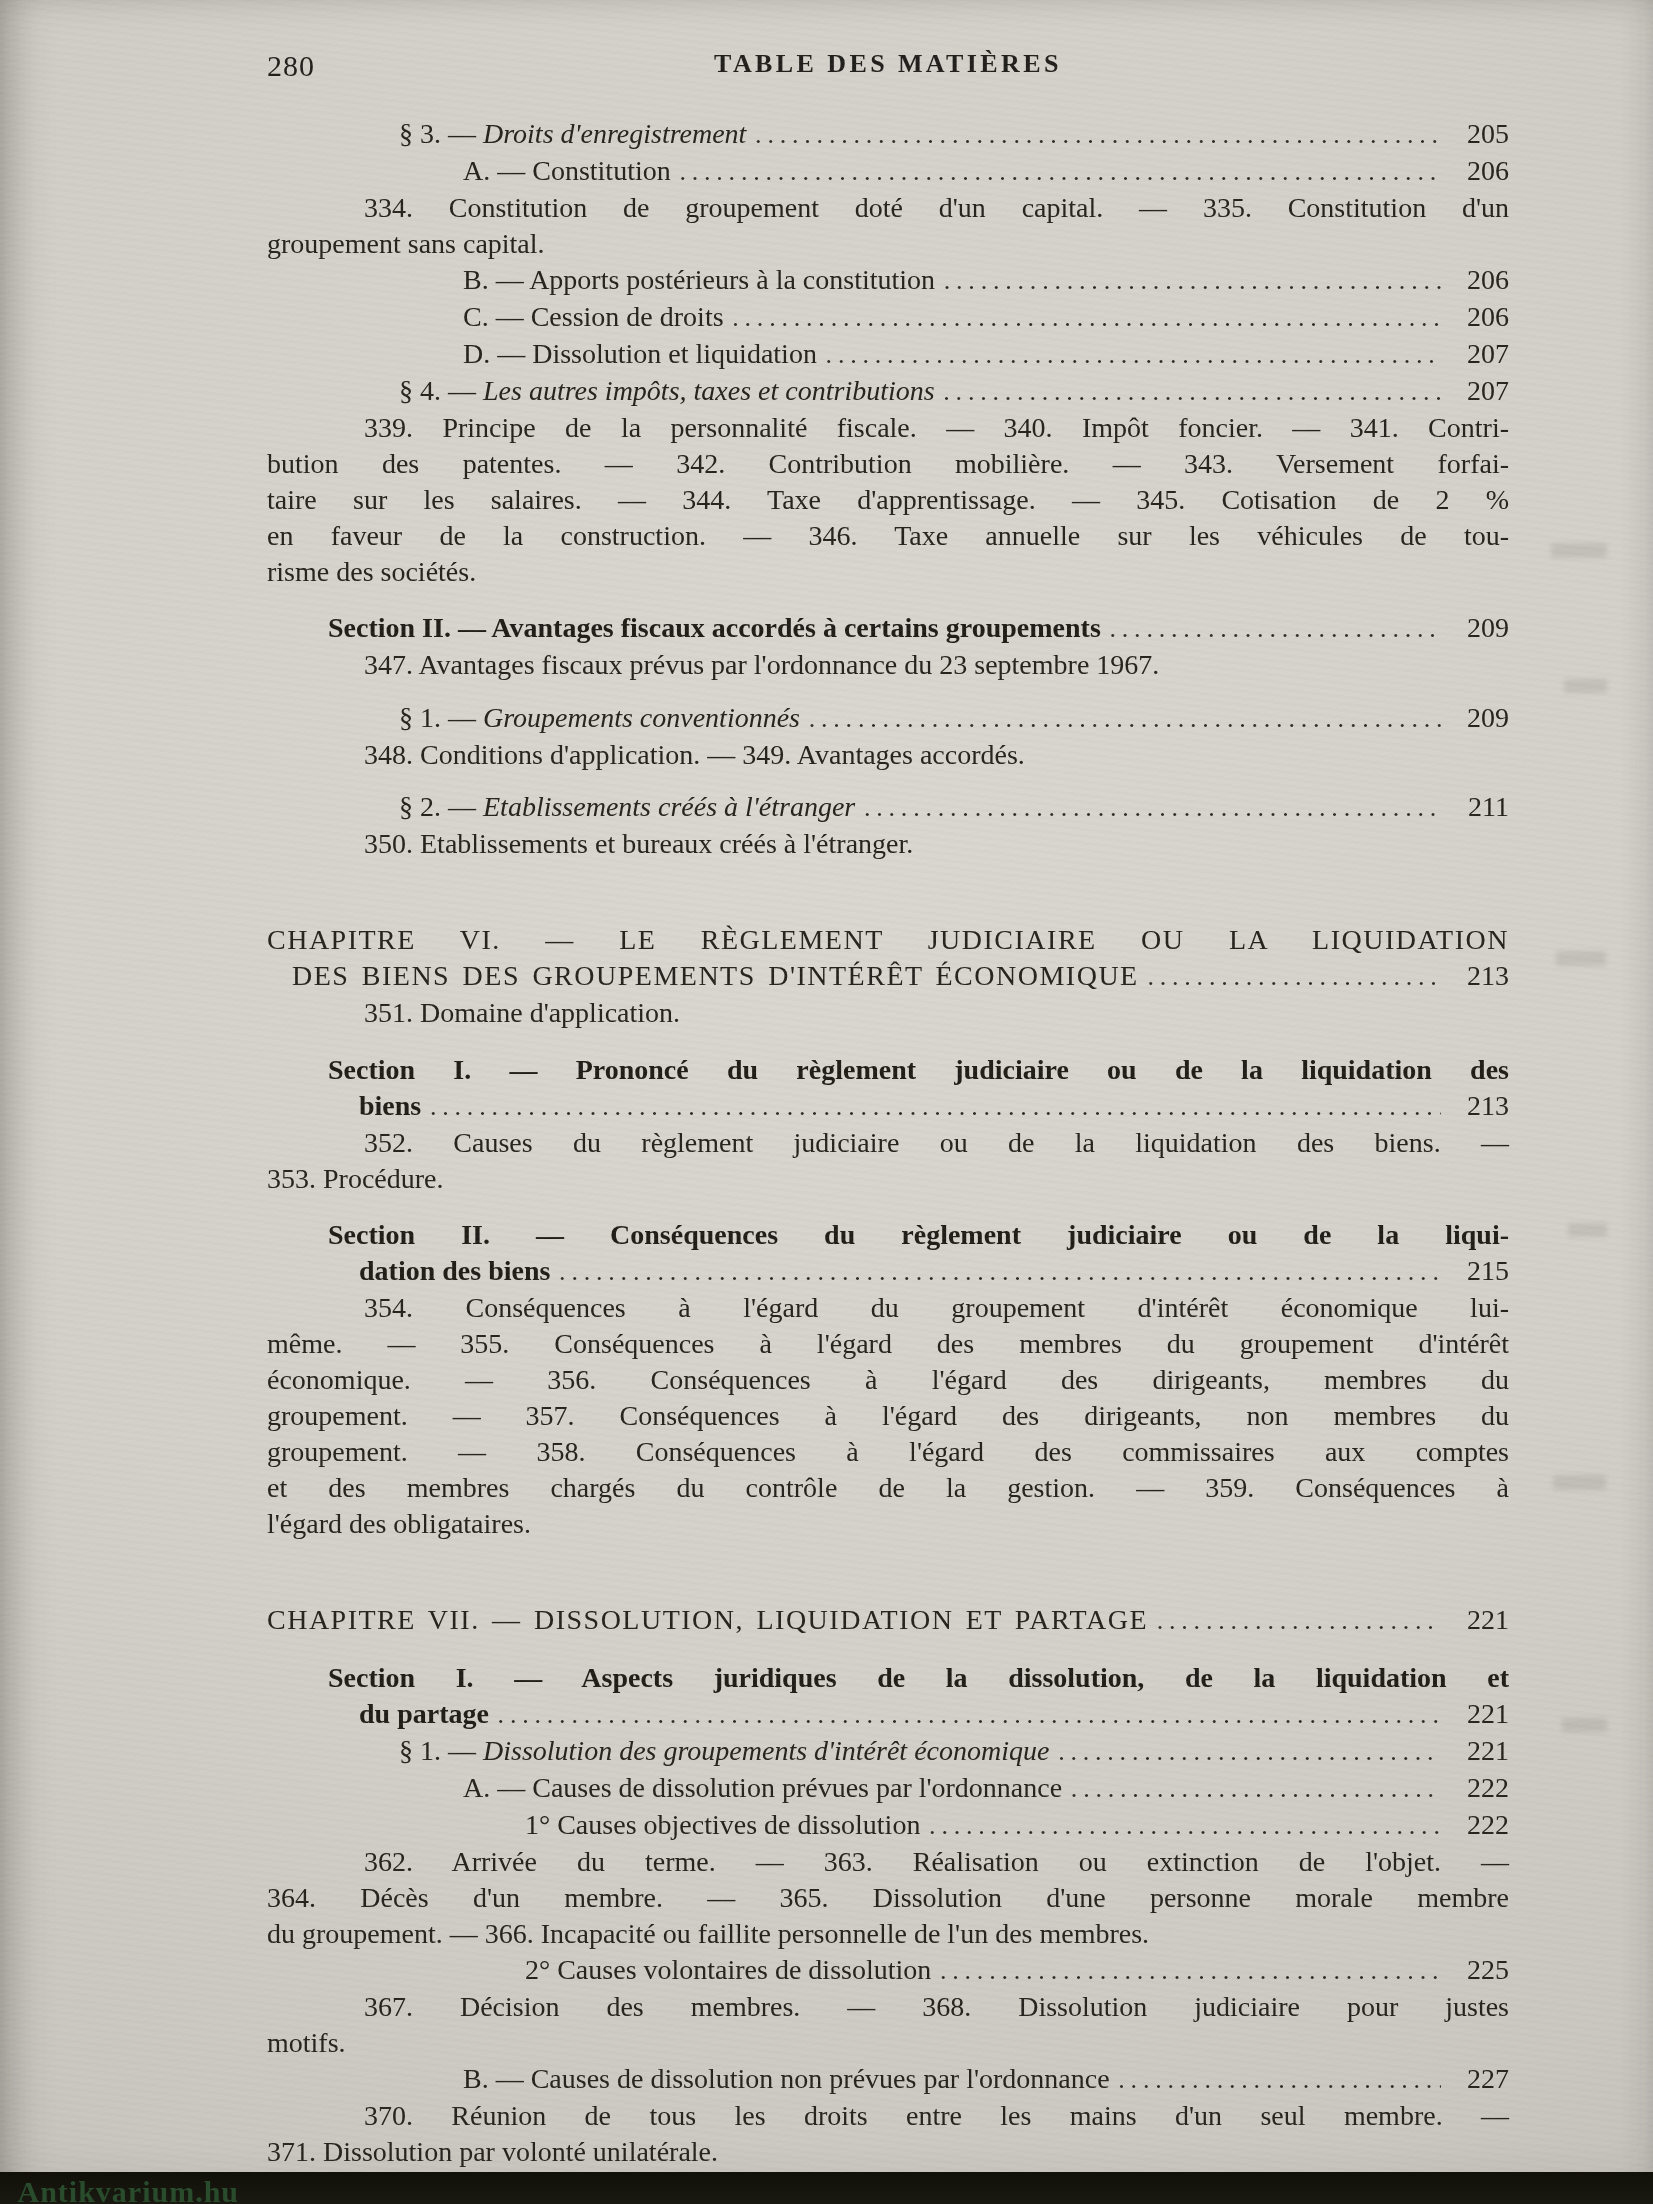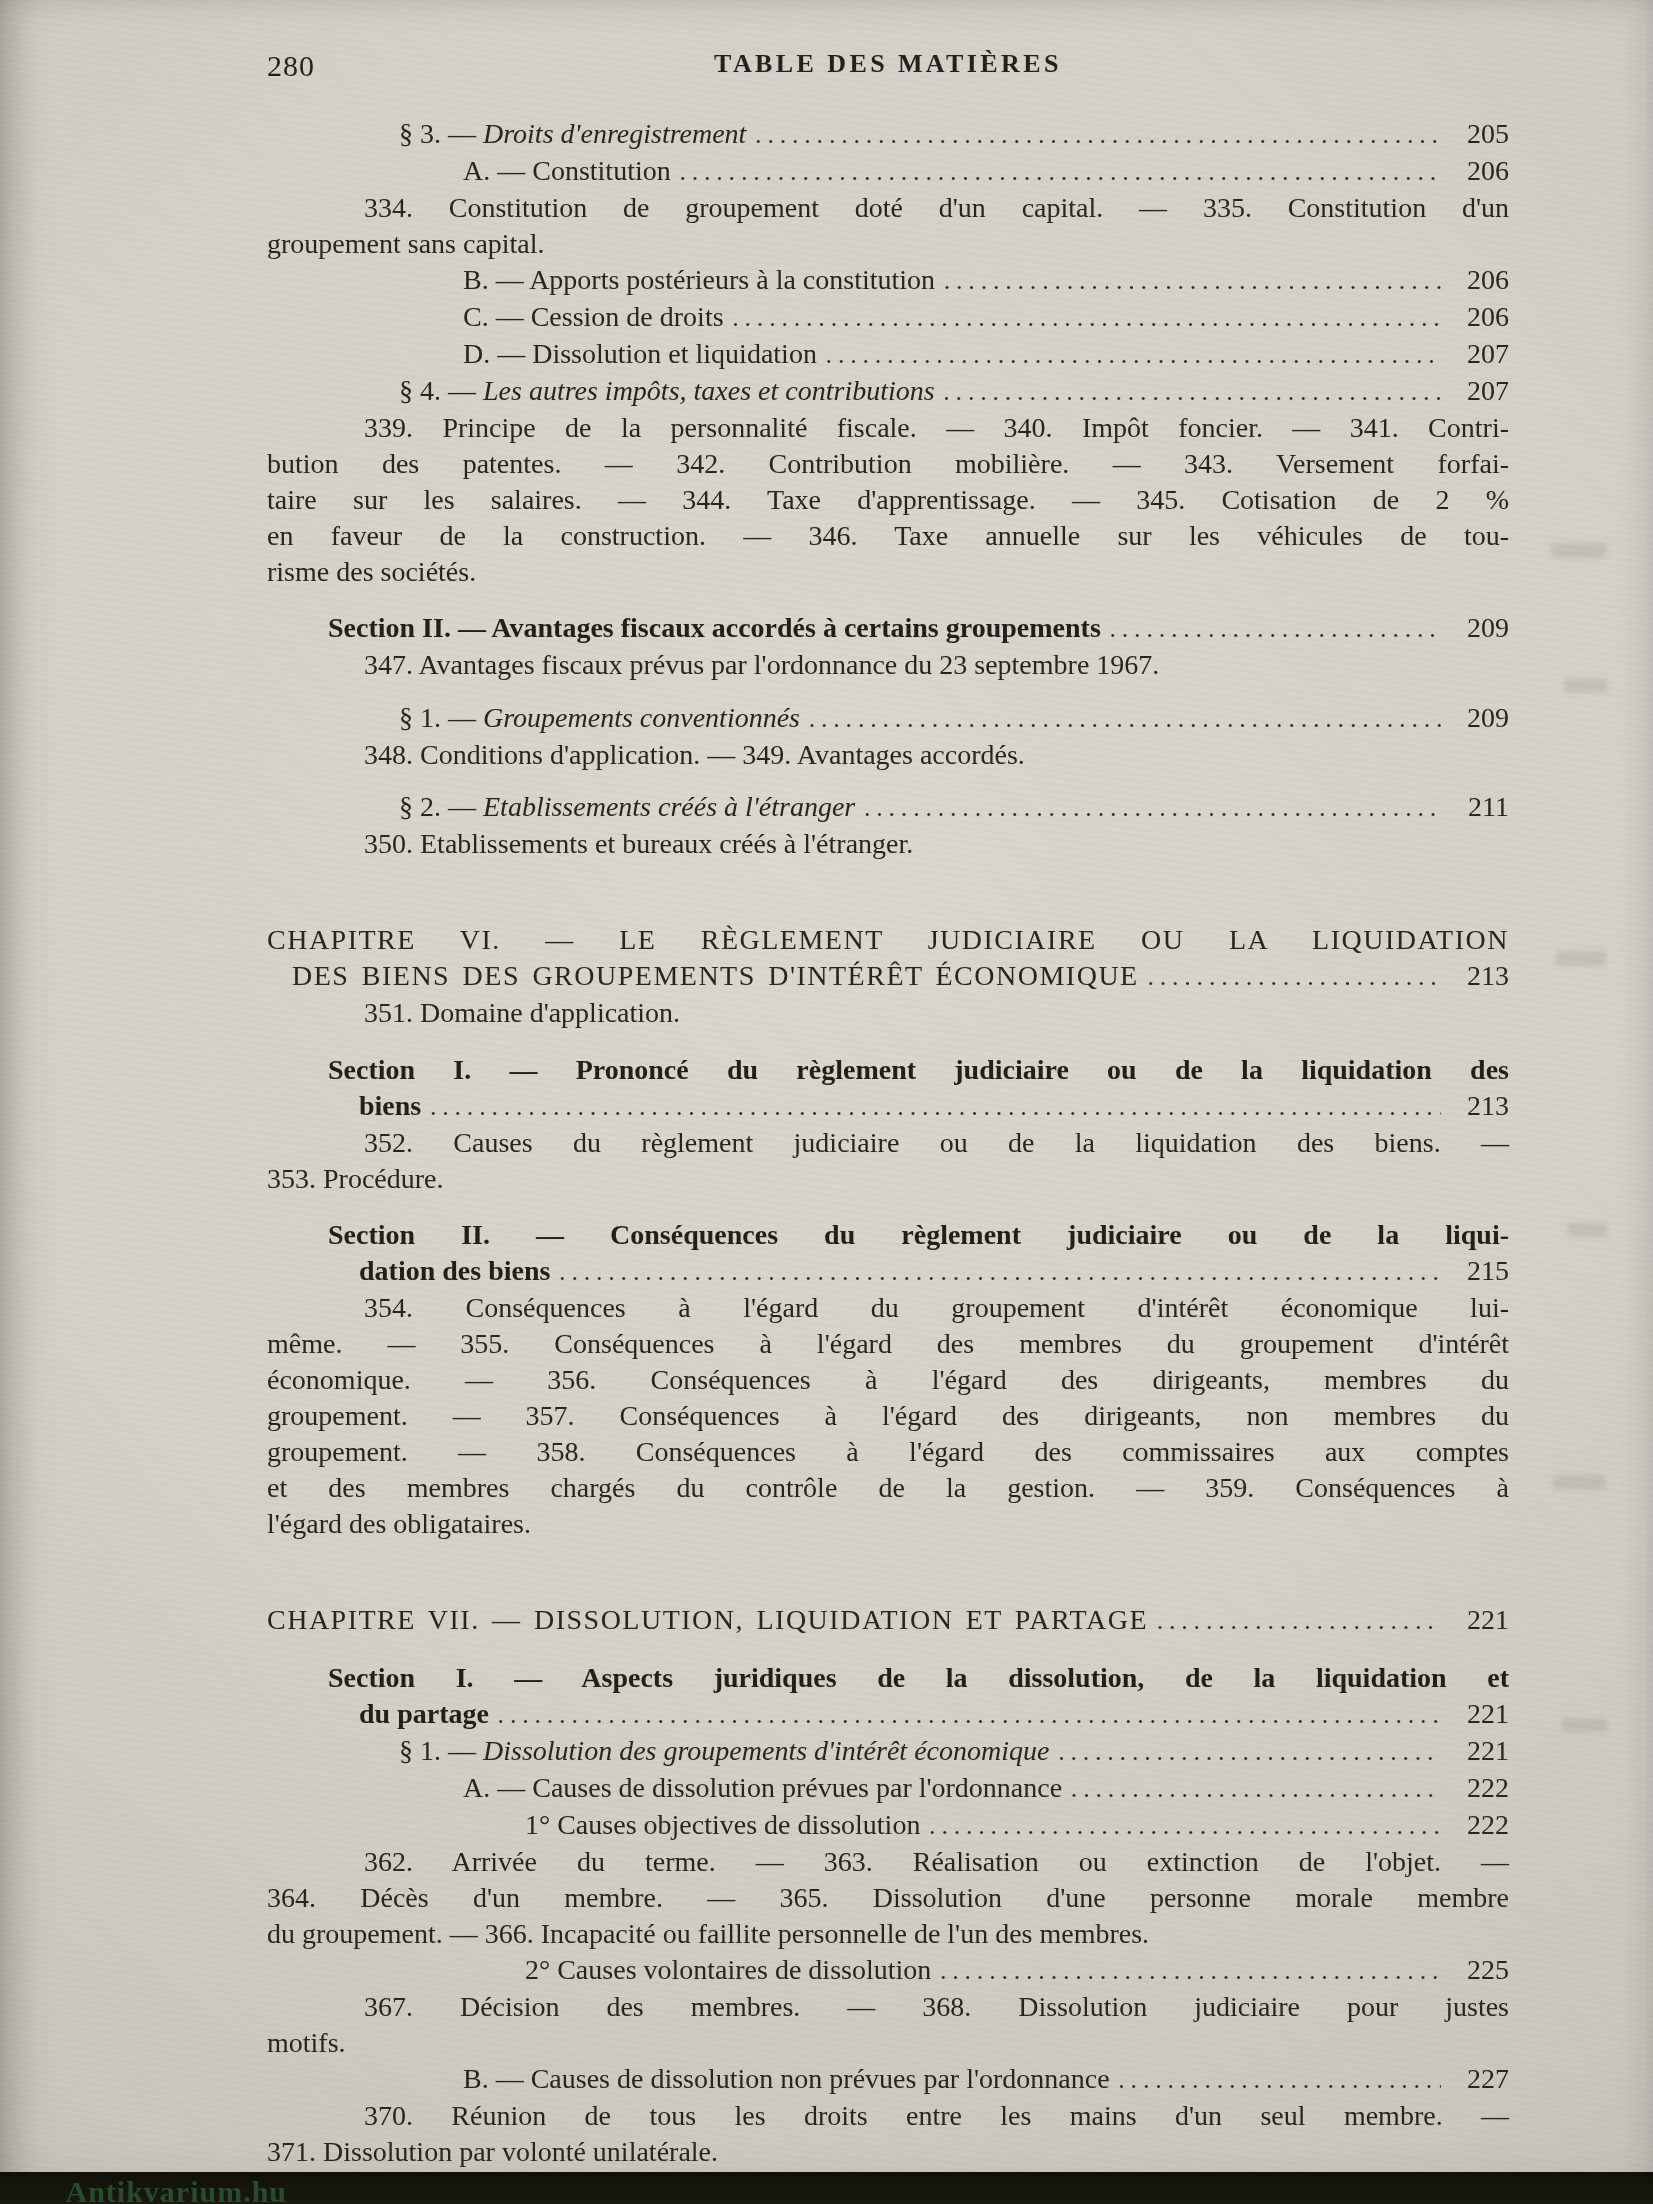--- a/index.html
+++ b/index.html
@@ -68,21 +68,21 @@
   .sp-item{ margin-top:16.5px; }
   .sp-sec{ margin-top:20.4px; }
   .sp-ch{ margin-top:60px; }
 
   
   .ghost{ position:absolute; background:rgba(108,103,96,.16); filter:blur(2.9px); border-radius:2.9px; z-index:1; }
 
   
   .wm-bar{
     position:absolute; left:0; right:0; bottom:0; height:33px; z-index:7;
-    background:linear-gradient(#101009,#1a1a12); overflow:hidden;padding-left:48px;
+    background:linear-gradient(#101009,#1a1a12); overflow:hidden;
   }
   .wm-text{
     display:inline-block; margin-left:17.5px; transform:translateY(2.9px);
     font-size:30px; line-height:33px; font-weight:bold; letter-spacing:1px;
     color:#2c5231; opacity:.9;
   }
 </style>
 </head>
 <body>
 

